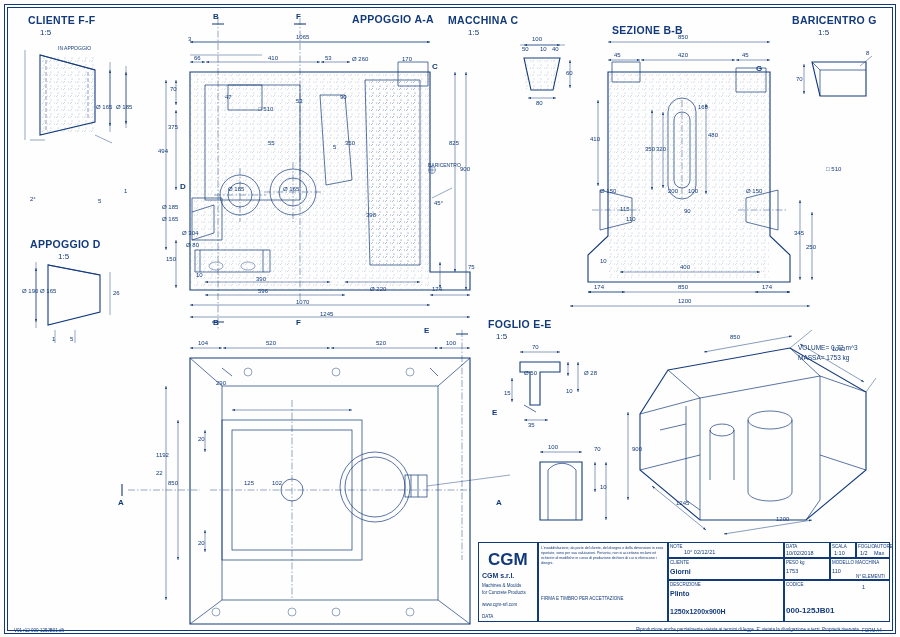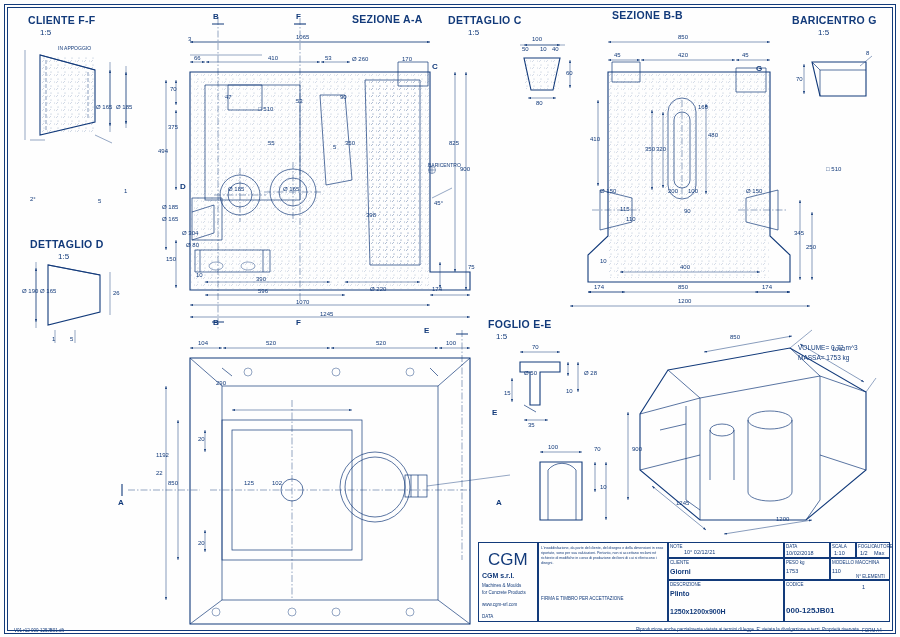--- a/index.html
+++ b/index.html
@@ -14,21 +14,21 @@
   svg{position:absolute;left:0;top:0;width:900px;height:637px;overflow:visible;}
   .ln{stroke:#123a7a;stroke-width:0.7;fill:none;}
   .ln2{stroke:#123a7a;stroke-width:1.1;fill:none;}
   .thin{stroke:#123a7a;stroke-width:0.45;fill:none;}
   .dash{stroke:#123a7a;stroke-width:0.5;fill:none;stroke-dasharray:4 2;}
   .cen{stroke:#123a7a;stroke-width:0.45;fill:none;stroke-dasharray:7 2 1.5 2;}
   .arrowline{stroke:#123a7a;stroke-width:0.5;fill:none;}
   .tb{position:absolute;border:1px solid #123a7a;box-sizing:border-box;}
   .tbtxt{position:absolute;font-size:5.5px;color:#123a7a;white-space:nowrap;}
   .tbtxtb{position:absolute;font-size:7px;font-weight:bold;color:#123a7a;white-space:nowrap;}
-  .logo{position:absolute;font-weight:normal;color:#123a7a;}
+  .logo{position:absolute;font-weight:bold;color:#123a7a;}
   .note{position:absolute;font-size:4.5px;color:#123a7a;white-space:nowrap;}
 </style>
 </head>
 <body>
 
 <div id="sheet">
   <div class="frame"></div>
   <div class="frame2"></div>
 
   <svg>
@@ -264,29 +264,29 @@
       <path class="arrowline" marker-start="url(#arS)" marker-end="url(#ar)" d="M652 486 L706 530"></path>
       <path class="arrowline" marker-start="url(#arS)" marker-end="url(#ar)" d="M724 534 L812 520"></path>
       <path class="thin" d="M790 348 L812 330 M866 392 L876 378"></path>
     </g>
   </svg>
 
   <div class="ttl" style="left:28px;top:14px;">CLIENTE F-F</div>
   <div class="sub" style="left:40px;top:28px;">1:5</div>
   <div class="tiny" style="left:58px;top:45px;">IN APPOGGIO</div>
 
-  <div class="ttl" style="left:30px;top:238px;">DETTAGLIO D</div>
+  <div class="ttl" style="left:30px;top:238px;">APPOGGIO D</div>
   <div class="sub" style="left:58px;top:252px;">1:5</div>
 
-  <div class="ttl" style="left:352px;top:13px;">SEZIONE A-A</div>
-
-  <div class="ttl" style="left:448px;top:14px;">DETTAGLIO C</div>
+  <div class="ttl" style="left:352px;top:13px;">APPOGGIO A-A</div>
+
+  <div class="ttl" style="left:448px;top:14px;">MACCHINA C</div>
   <div class="sub" style="left:468px;top:28px;">1:5</div>
 
-  <div class="ttl" style="left:612px;top:9px;">SEZIONE B-B</div>
+  <div class="ttl" style="left:612px;top:24px;">SEZIONE B-B</div>
 
   <div class="ttl" style="left:792px;top:14px;">BARICENTRO G</div>
   <div class="sub" style="left:818px;top:28px;">1:5</div>
 
   <div class="ttl" style="left:488px;top:318px;">FOGLIO E-E</div>
   <div class="sub" style="left:496px;top:332px;">1:5</div>
 
   <div class="sub" style="left:213px;top:12px;font-weight:bold;">B</div>
   <div class="sub" style="left:213px;top:318px;font-weight:bold;">B</div>
   <div class="sub" style="left:296px;top:12px;font-weight:bold;">F</div>

